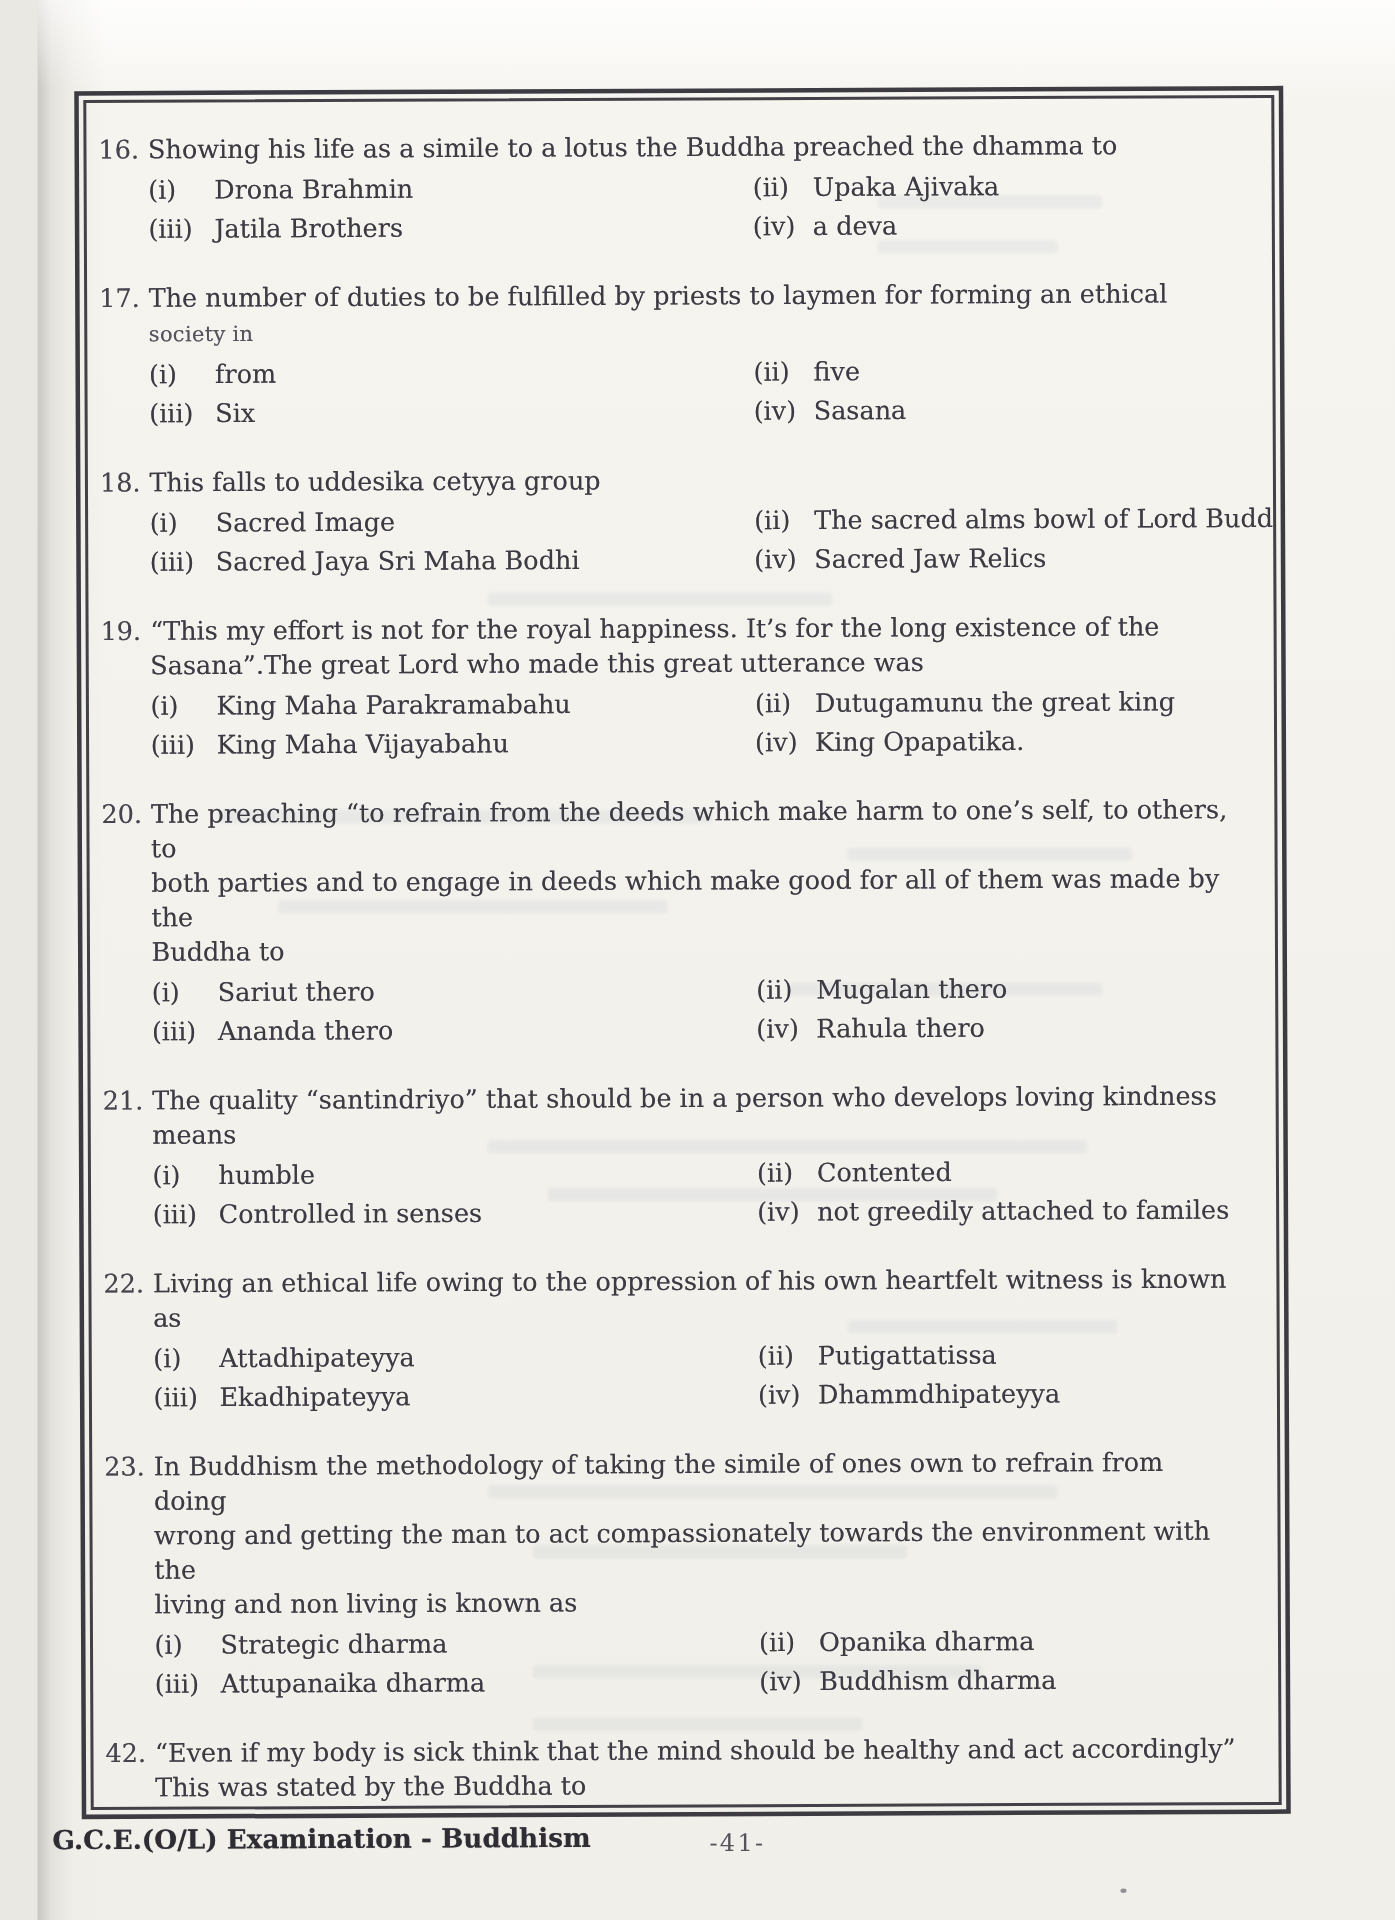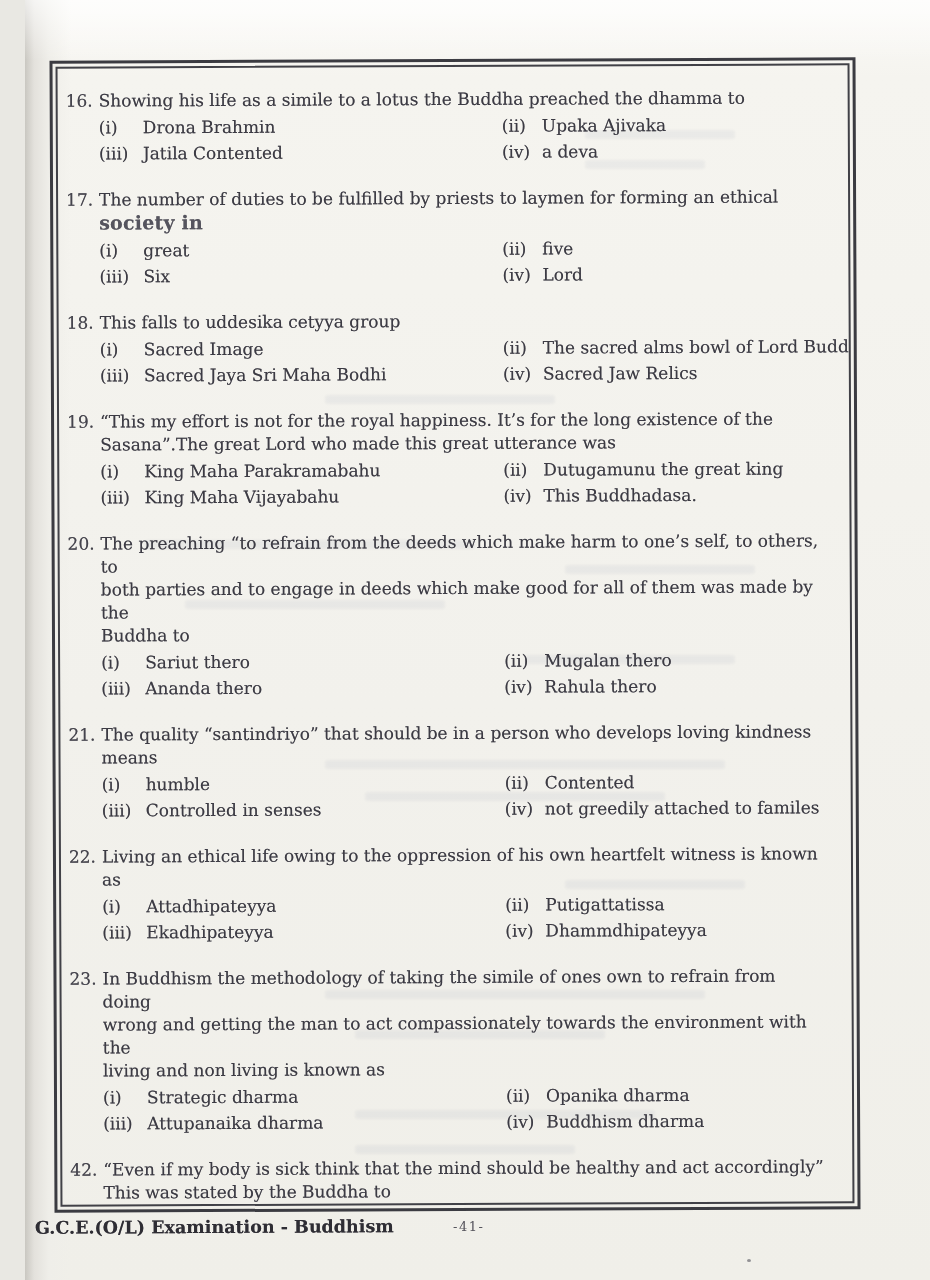--- a/index.html
+++ b/index.html
@@ -42,40 +42,40 @@
     padding: 21px 26px 0 8px;
     color: #3c3b44;
     font-size: 17px;
     line-height: 23px;
     text-shadow: 0 0 0.4px rgba(60,59,68,0.55);
   }
   .question-block { margin-bottom: 23px; }
   .q-row { display: grid; grid-template-columns: 33px 1fr; }
   .q-num { color: #46454e; }
   .q-line { }
-  .small-tail { font-size: 19px; color: #55545e; letter-spacing: 0.2px; font-weight: bold; }
+  .small-tail { font-size: 14px; color: #55545e; letter-spacing: 0.2px; }
   .options-two-col {
     display: grid;
     grid-template-columns: 403px 1fr;
     row-gap: 2px;
     margin-top: 3px;
   }
   .option { display: flex; margin-top: 1px; }
   .option-label { flex: 0 0 44px; }
   .options-two-col .option:nth-child(even) .option-label { flex-basis: 40px; }
   .option-text { white-space: nowrap; }
   .footer-title {
     position: absolute; left: 10px; top: 1217px;
     font-weight: bold; font-size: 17.5px; color: #2e2d34;
     transform: rotate(-0.25deg);
     text-shadow: 0 0 0.5px rgba(46,45,52,0.6);
   }
   .page-number {
-    position: absolute; left: 428px; top: 1219px;
-    font-size: 13px; color: #55545c; letter-spacing: 1.5px;
+    position: absolute; left: 448px; top: 1219px;
+    font-size: 16px; color: #55545c; letter-spacing: 1.5px;
   }
   .bleed {
     position: absolute; border-radius: 3px;
     background: #44547a; opacity: 0.055; filter: blur(1.2px);
     pointer-events: none;
   }
   .dot-artifact {
     position: absolute; left: 722px; top: 1259px;
     width: 4px; height: 3px; border-radius: 50%;
     background: #6a6a70; opacity: 0.7;
@@ -113,51 +113,51 @@
                   <div class="option">
                     <span class="option-label">(i)</span>
                     <span class="option-text">Drona Brahmin</span>
                   </div>
                   <div class="option">
                     <span class="option-label">(ii)</span>
                     <span class="option-text">Upaka Ajivaka</span>
                   </div>
                   <div class="option">
                     <span class="option-label">(iii)</span>
-                    <span class="option-text">Jatila Contented</span>
+                    <span class="option-text">Jatila Brothers</span>
                   </div>
                   <div class="option">
                     <span class="option-label">(iv)</span>
                     <span class="option-text">a deva</span>
                   </div>
                 </div>
               </div>
             </div>
           </div>
           <div class="question-block">
             <div class="q-row">
               <div class="q-num">17.</div>
               <div>
                 <div class="q-line"><span>The number of duties to be fulfilled by priests to laymen for forming an ethical</span> <span class="small-tail">society in</span></div>
                 <div class="options-two-col">
                   <div class="option">
                     <span class="option-label">(i)</span>
-                    <span class="option-text">great</span>
+                    <span class="option-text">from</span>
                   </div>
                   <div class="option">
                     <span class="option-label">(ii)</span>
                     <span class="option-text">five</span>
                   </div>
                   <div class="option">
                     <span class="option-label">(iii)</span>
                     <span class="option-text">Six</span>
                   </div>
                   <div class="option">
                     <span class="option-label">(iv)</span>
-                    <span class="option-text">Lord</span>
+                    <span class="option-text">Sasana</span>
                   </div>
                 </div>
               </div>
             </div>
           </div>
           <div class="question-block">
             <div class="q-row">
               <div class="q-num">18.</div>
               <div>
                 <div class="q-line"><span>This falls to uddesika cetyya group</span></div>
@@ -196,21 +196,21 @@
                   <div class="option">
                     <span class="option-label">(ii)</span>
                     <span class="option-text">Dutugamunu the great king</span>
                   </div>
                   <div class="option">
                     <span class="option-label">(iii)</span>
                     <span class="option-text">King Maha Vijayabahu</span>
                   </div>
                   <div class="option">
                     <span class="option-label">(iv)</span>
-                    <span class="option-text">This Buddhadasa.</span>
+                    <span class="option-text">King Opapatika.</span>
                   </div>
                 </div>
               </div>
             </div>
           </div>
           <div class="question-block">
             <div class="q-row">
               <div class="q-num">20.</div>
               <div>
                 <div class="q-line"><span>The preaching “to refrain from the deeds which make harm to one’s self, to others, to</span></div>

